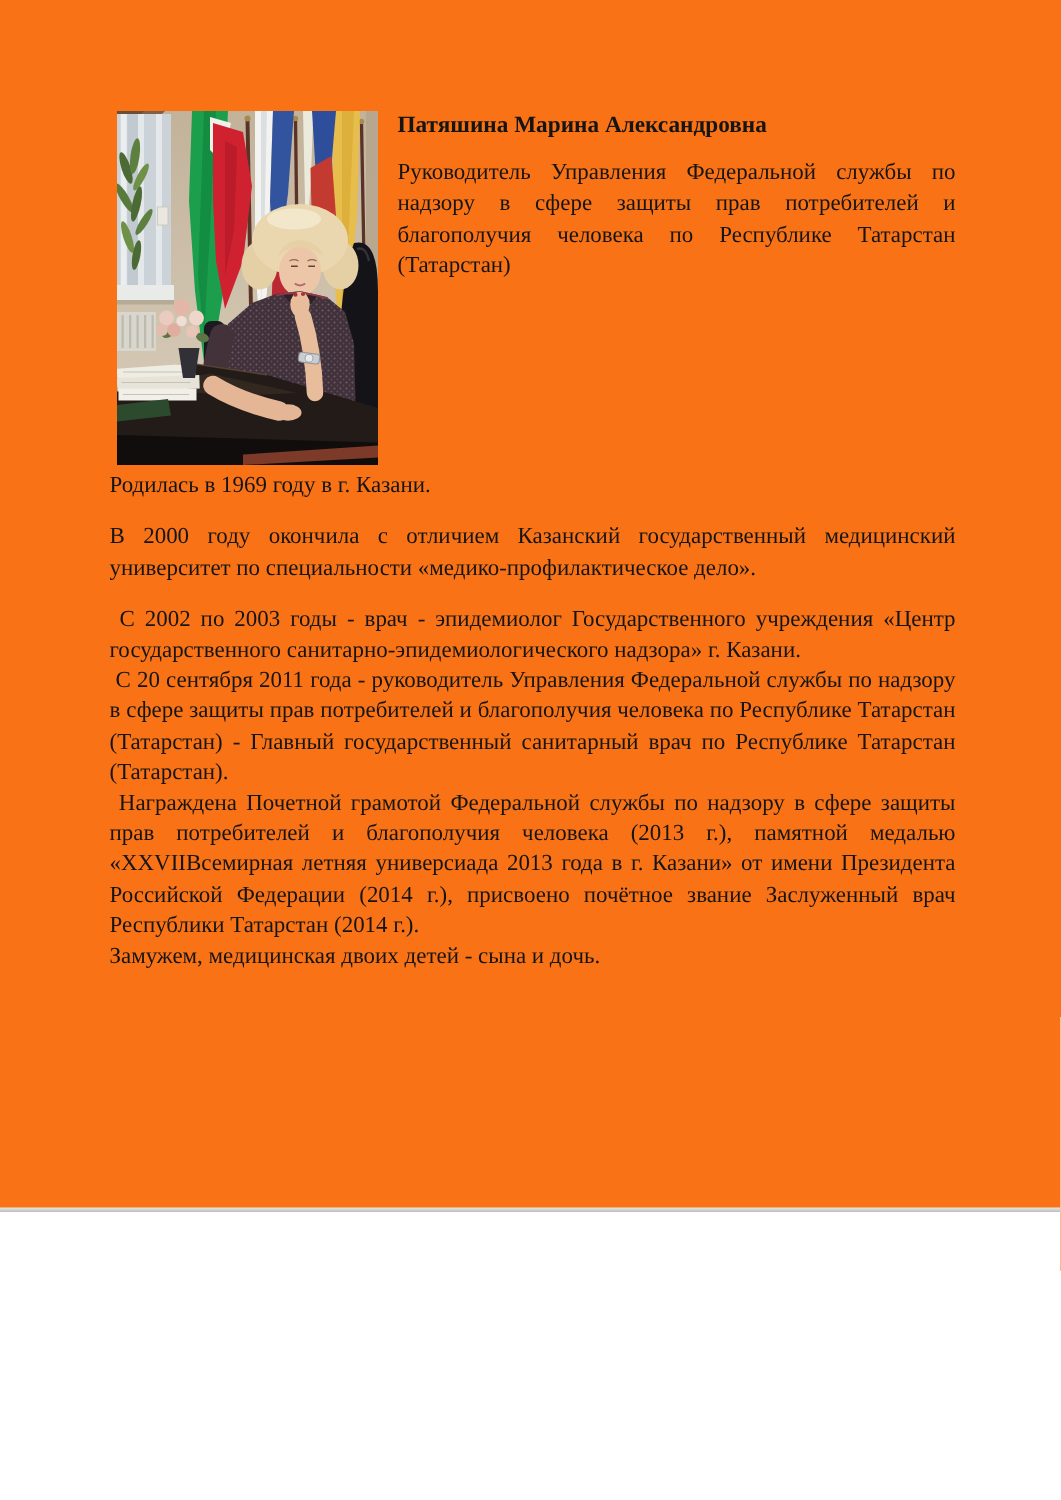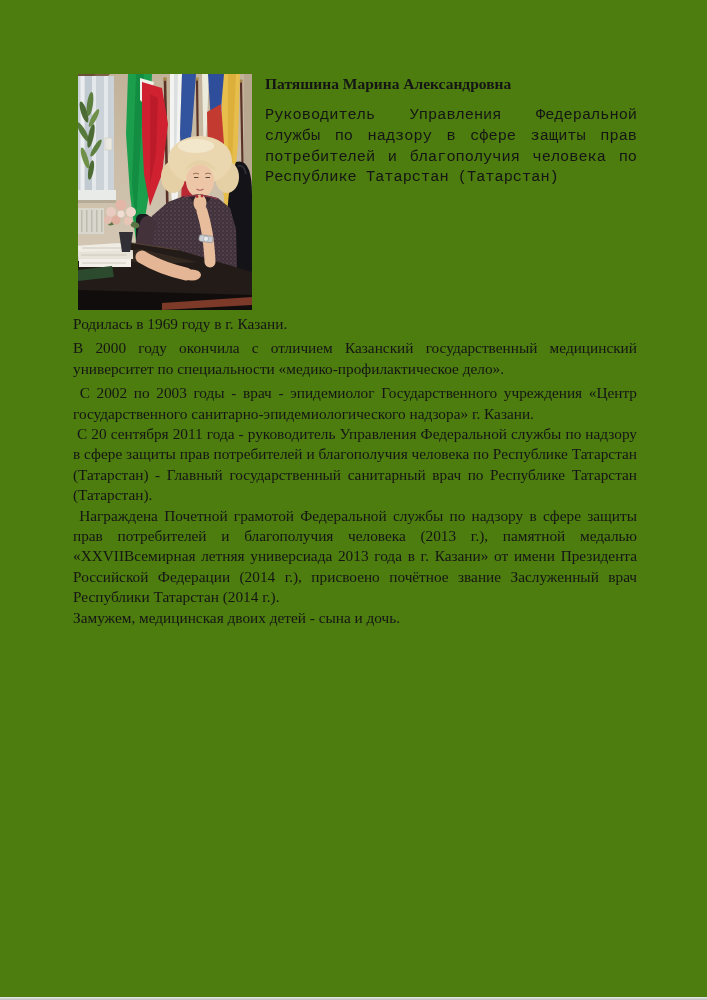--- a/index.html
+++ b/index.html
@@ -1,44 +1,43 @@
 <!DOCTYPE html>
 <html><head>
 <meta charset="utf-8">
 <style>
   html, body { margin: 0; padding: 0; background: #ffffff; }
   .page {
     position: relative;
-    width: 707px; height: 1000px;
-    background: #4d7c0f;
+    width: 707px; height: 808px;
+    background: #f97316;
     font-family: "Liberation Serif", "DejaVu Serif", serif;
     color: #151515;
     overflow: hidden;
   }
   .top-row { position: absolute; left: 78px; top: 74px; width: 560px; }
   .photo-frame {
     position: absolute; left: 0; top: 0;
     width: 174px; height: 236px; overflow: hidden;
   }
   .head-col { position: absolute; left: 187px; top: 0; width: 372px; }
   .person-name {
     font-size: 15.5px; font-weight: bold; line-height: 20.4px;
     margin: 0; padding: 0;
   }
   .person-role {
     margin: 11px 0 0 0; font-size: 15.3px; line-height: 20.6px;
     text-align: justify;
-    font-family: Liberation Mono, monospace;
   }
   .body-text {
     position: absolute; left: 73px; top: 314px; width: 564px;
     font-size: 15.3px; line-height: 20.4px; text-align: justify;
   }
   .body-text p { margin: 0; }
-  .body-text p.gap { margin-top: 4px; }
+  .body-text p.gap { margin-top: 14px; }
   .bottom-edge {
     position: absolute; left: 0; bottom: 0; width: 707px; height: 3px;
     background: linear-gradient(#e8e8e8, #bdbdbd);
   }
 </style>
 </head>
 <body>
 
 <div class="page">
 

